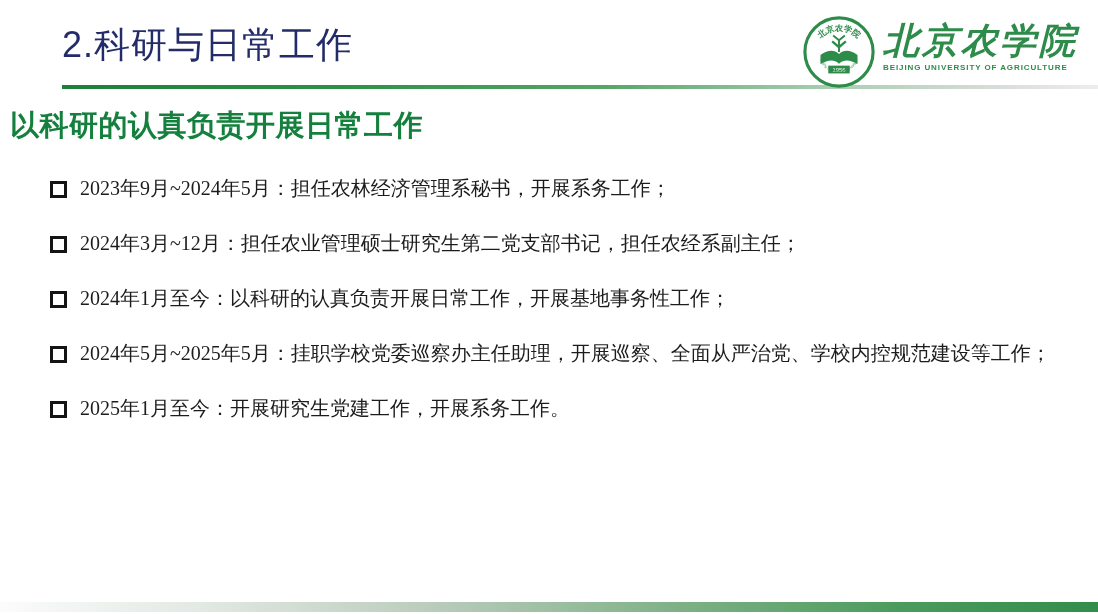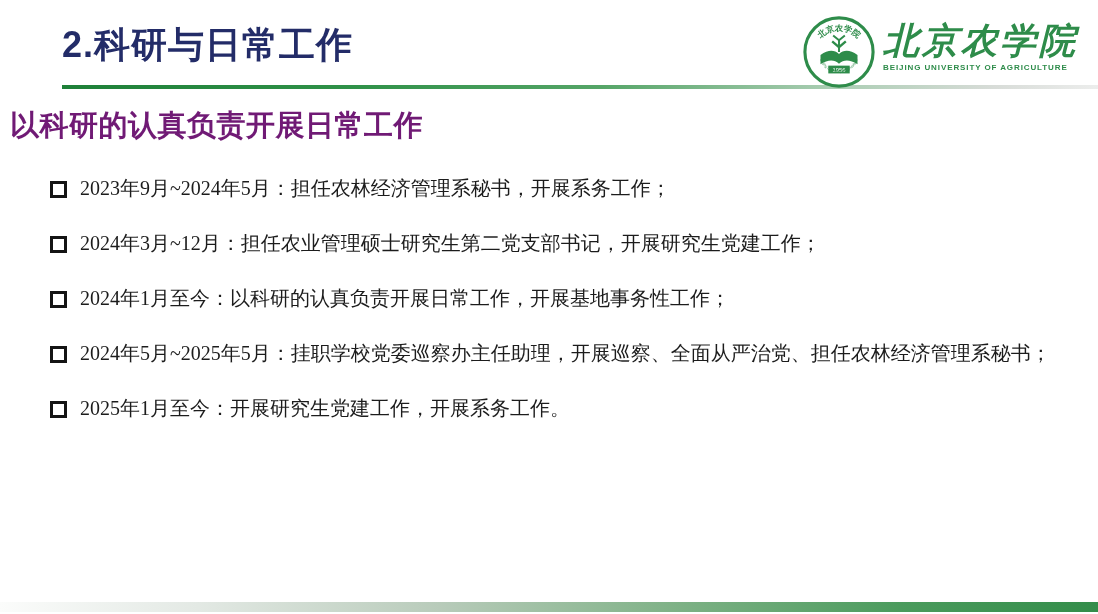--- a/index.html
+++ b/index.html
@@ -7,21 +7,21 @@
     width: 1098px; height: 614px;
     position: relative;
     background: #ffffff;
     overflow: hidden;
     font-family: "Liberation Sans", "DejaVu Sans", sans-serif;
   }
 
   
   .slide-title {
     position: absolute; left: 62px; top: 22px;
-    font-size: 36px; font-weight: 700;
+    font-size: 36px; font-weight: 400;
     color: #232C68; letter-spacing: 1px;
     line-height: 1.3;
   }
   .header-rule {
     position: absolute; left: 62px; right: 0; top: 85px; height: 4px;
     background: linear-gradient(to right,
       #1e8038 0%, #2f9148 28%, #55a567 52%,
       #a9cdb2 74%, #d8dcd8 90%, #ecedec 100%);
   }
 
@@ -40,21 +40,21 @@
   }
   .name-en {
     font-size: 8px; font-weight: 700; color: #2E8C4A;
     letter-spacing: 0.9px; margin-top: 5px; white-space: nowrap;
   }
 
   
   .subtitle {
     position: absolute; left: 10px; top: 106px;
     font-size: 29px; font-weight: 600;
-    color: #701a75; letter-spacing: 0.5px;
+    color: #15803d; letter-spacing: 0.5px;
   }
 
   
   .bullets {
     position: absolute; left: 50px; right: 26px; top: 163px;
     list-style: none; margin: 0; padding: 0;
   }
   .bullets li {
     position: relative; padding-left: 30px;
     line-height: 50px; margin-bottom: 5px;
@@ -113,29 +113,29 @@
 
 <div class="subtitle">以科研的认真负责开展日常工作</div>
 
 <ul class="bullets">
   <li>
     <span class="bullet-square"></span>
     <span>2023年9月~2024年5月：担任农林经济管理系秘书，开展系务工作；</span>
   </li>
   <li>
     <span class="bullet-square"></span>
-    <span>2024年3月~12月：担任农业管理硕士研究生第二党支部书记，开展研究生党建工作；</span>
+    <span>2024年3月~12月：担任农业管理硕士研究生第二党支部书记，担任农经系副主任；</span>
   </li>
   <li>
     <span class="bullet-square"></span>
     <span>2024年1月至今：以科研的认真负责开展日常工作，开展基地事务性工作；</span>
   </li>
   <li>
     <span class="bullet-square"></span>
-    <span>2024年5月~2025年5月：挂职学校党委巡察办主任助理，开展巡察、全面从严治党、担任农林经济管理系秘书；</span>
+    <span>2024年5月~2025年5月：挂职学校党委巡察办主任助理，开展巡察、全面从严治党、学校内控规范建设等工作；</span>
   </li>
   <li>
     <span class="bullet-square"></span>
     <span>2025年1月至今：开展研究生党建工作，开展系务工作。</span>
   </li>
 </ul>
 
 <div class="footer-bar"></div>
 
 </body></html>

